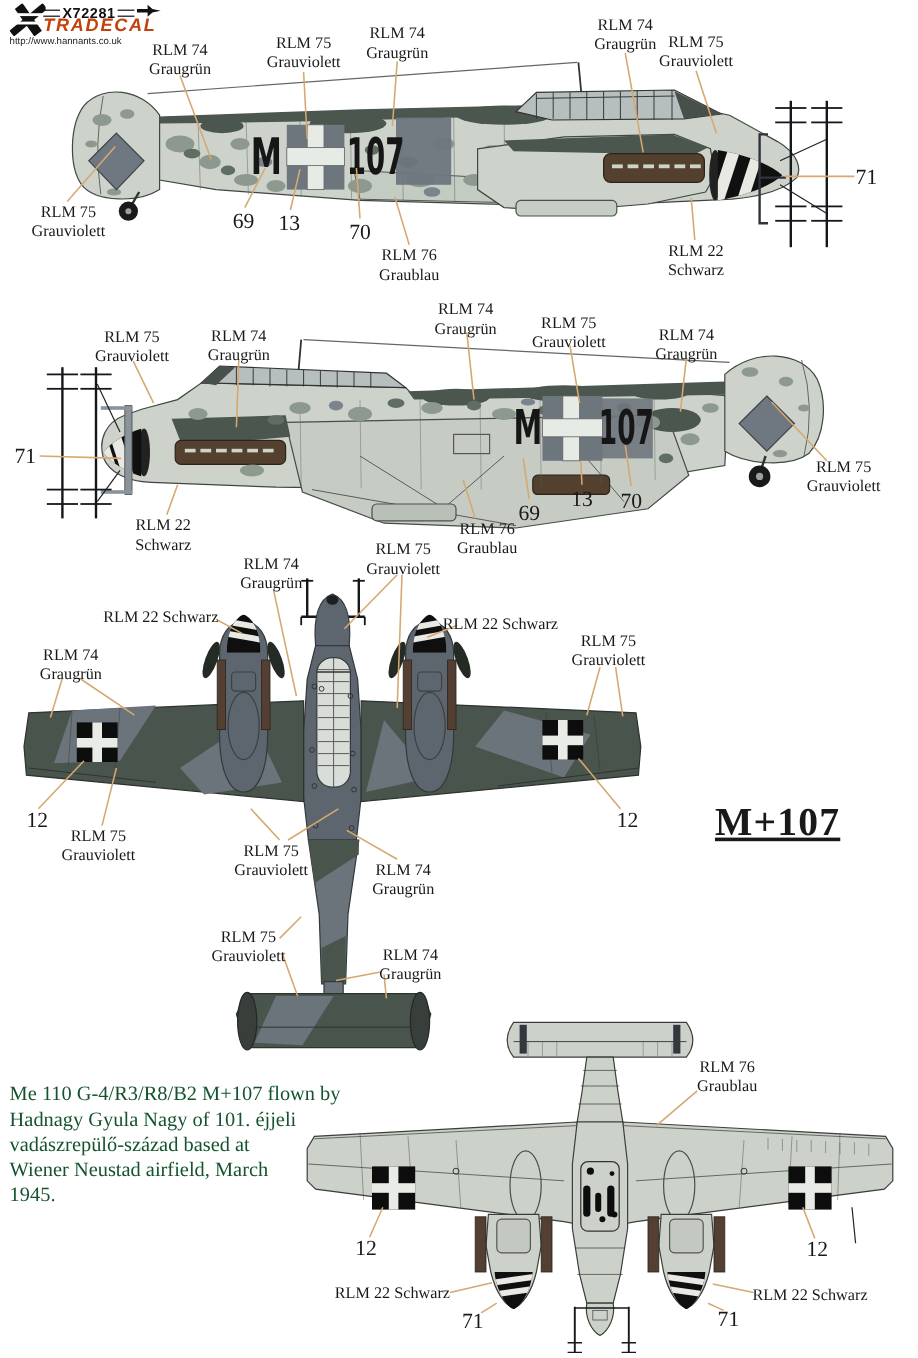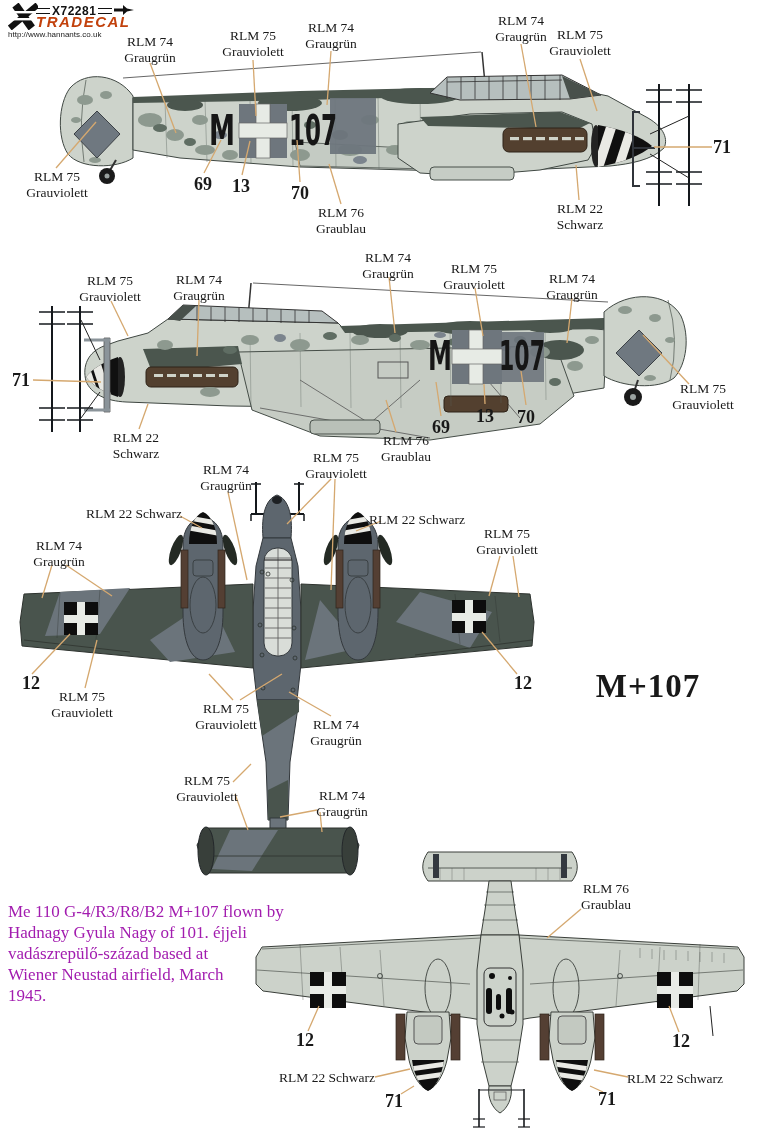--- a/index.html
+++ b/index.html
@@ -2,26 +2,26 @@
 <html><head>
 <meta charset="utf-8">
 <style>
   html,body{margin:0;padding:0;background:#ffffff;}
   #sheet{position:relative;width:765px;height:1132px;background:#ffffff;overflow:hidden;
          font-family:"Liberation Serif",serif;color:#191919;}
   #artwork{position:absolute;left:0;top:0;z-index:1;}
   .co{position:absolute;transform:translateX(-50%);text-align:center;
       font:13.5px/1.15 "Liberation Serif",serif;color:#191919;white-space:pre-line;z-index:2;}
   .co.single{white-space:nowrap;}
-  .co.num{font-weight:bold;font-size:18px;}
-  .co.big{font-weight:bold;font-size:33px;letter-spacing:1px;}
+  .co.num{font-weight:normal;font-size:18px;}
+  .co.big{font-weight:bold;font-size:33px;letter-spacing:1px;text-decoration:underline;}
   .note{position:absolute;left:477px;top:436px;width:270px;z-index:2;
         font:16px/1.16 "Liberation Serif",serif;color:#c0393f;white-space:pre-line;}
   .caption{position:absolute;left:8px;top:901px;width:340px;z-index:2;
-        font:17px/1.24 "Liberation Serif",serif;color:#a21caf;white-space:pre-line;}
+        font:17px/1.24 "Liberation Serif",serif;color:#14532d;white-space:pre-line;}
   .header{position:absolute;left:6px;top:2px;z-index:3;width:170px;height:40px;}
   .hdr-row{position:absolute;left:30px;top:0;display:flex;align-items:center;gap:2px;}
   .hdr-code{font:bold 12px "Liberation Sans",sans-serif;color:#111;letter-spacing:.5px;text-align:center;}
   .hline{display:inline-block;width:14px;height:4px;border-top:1.5px solid #111;border-bottom:1.5px solid #111;}
   .brand{position:absolute;left:30px;top:11px;font:italic bold 15px "Liberation Sans",sans-serif;
          color:#c2410c;letter-spacing:1.5px;text-align:center;}
   .url{position:absolute;left:2px;top:28px;font:8px "Liberation Sans",sans-serif;color:#222;text-align:center;}
   .xglyph{position:absolute;left:2px;top:1px;}
 </style>
 </head>

